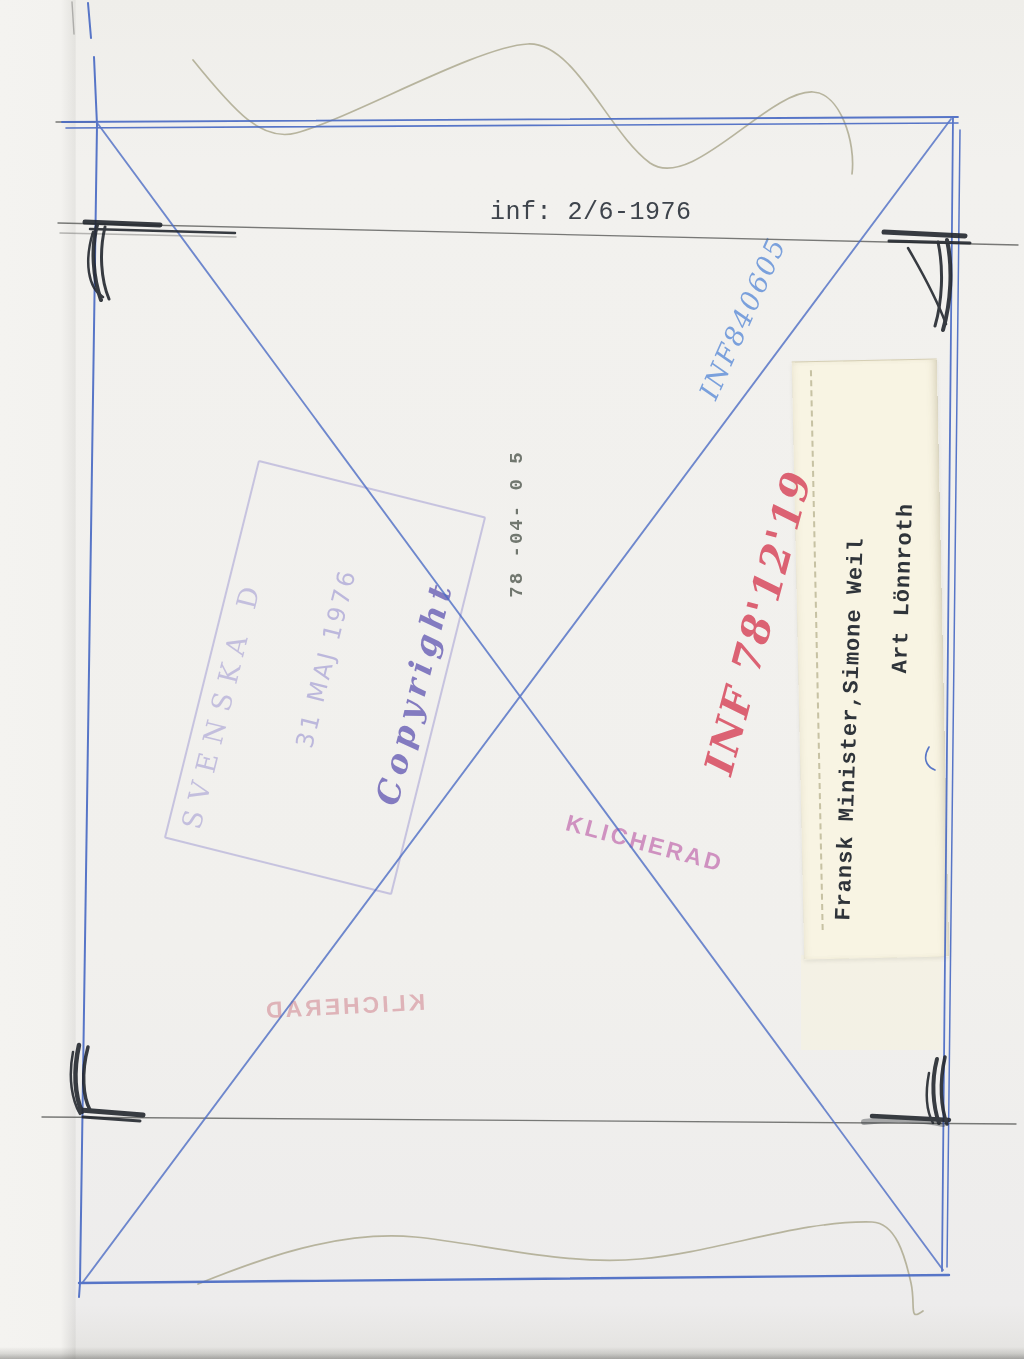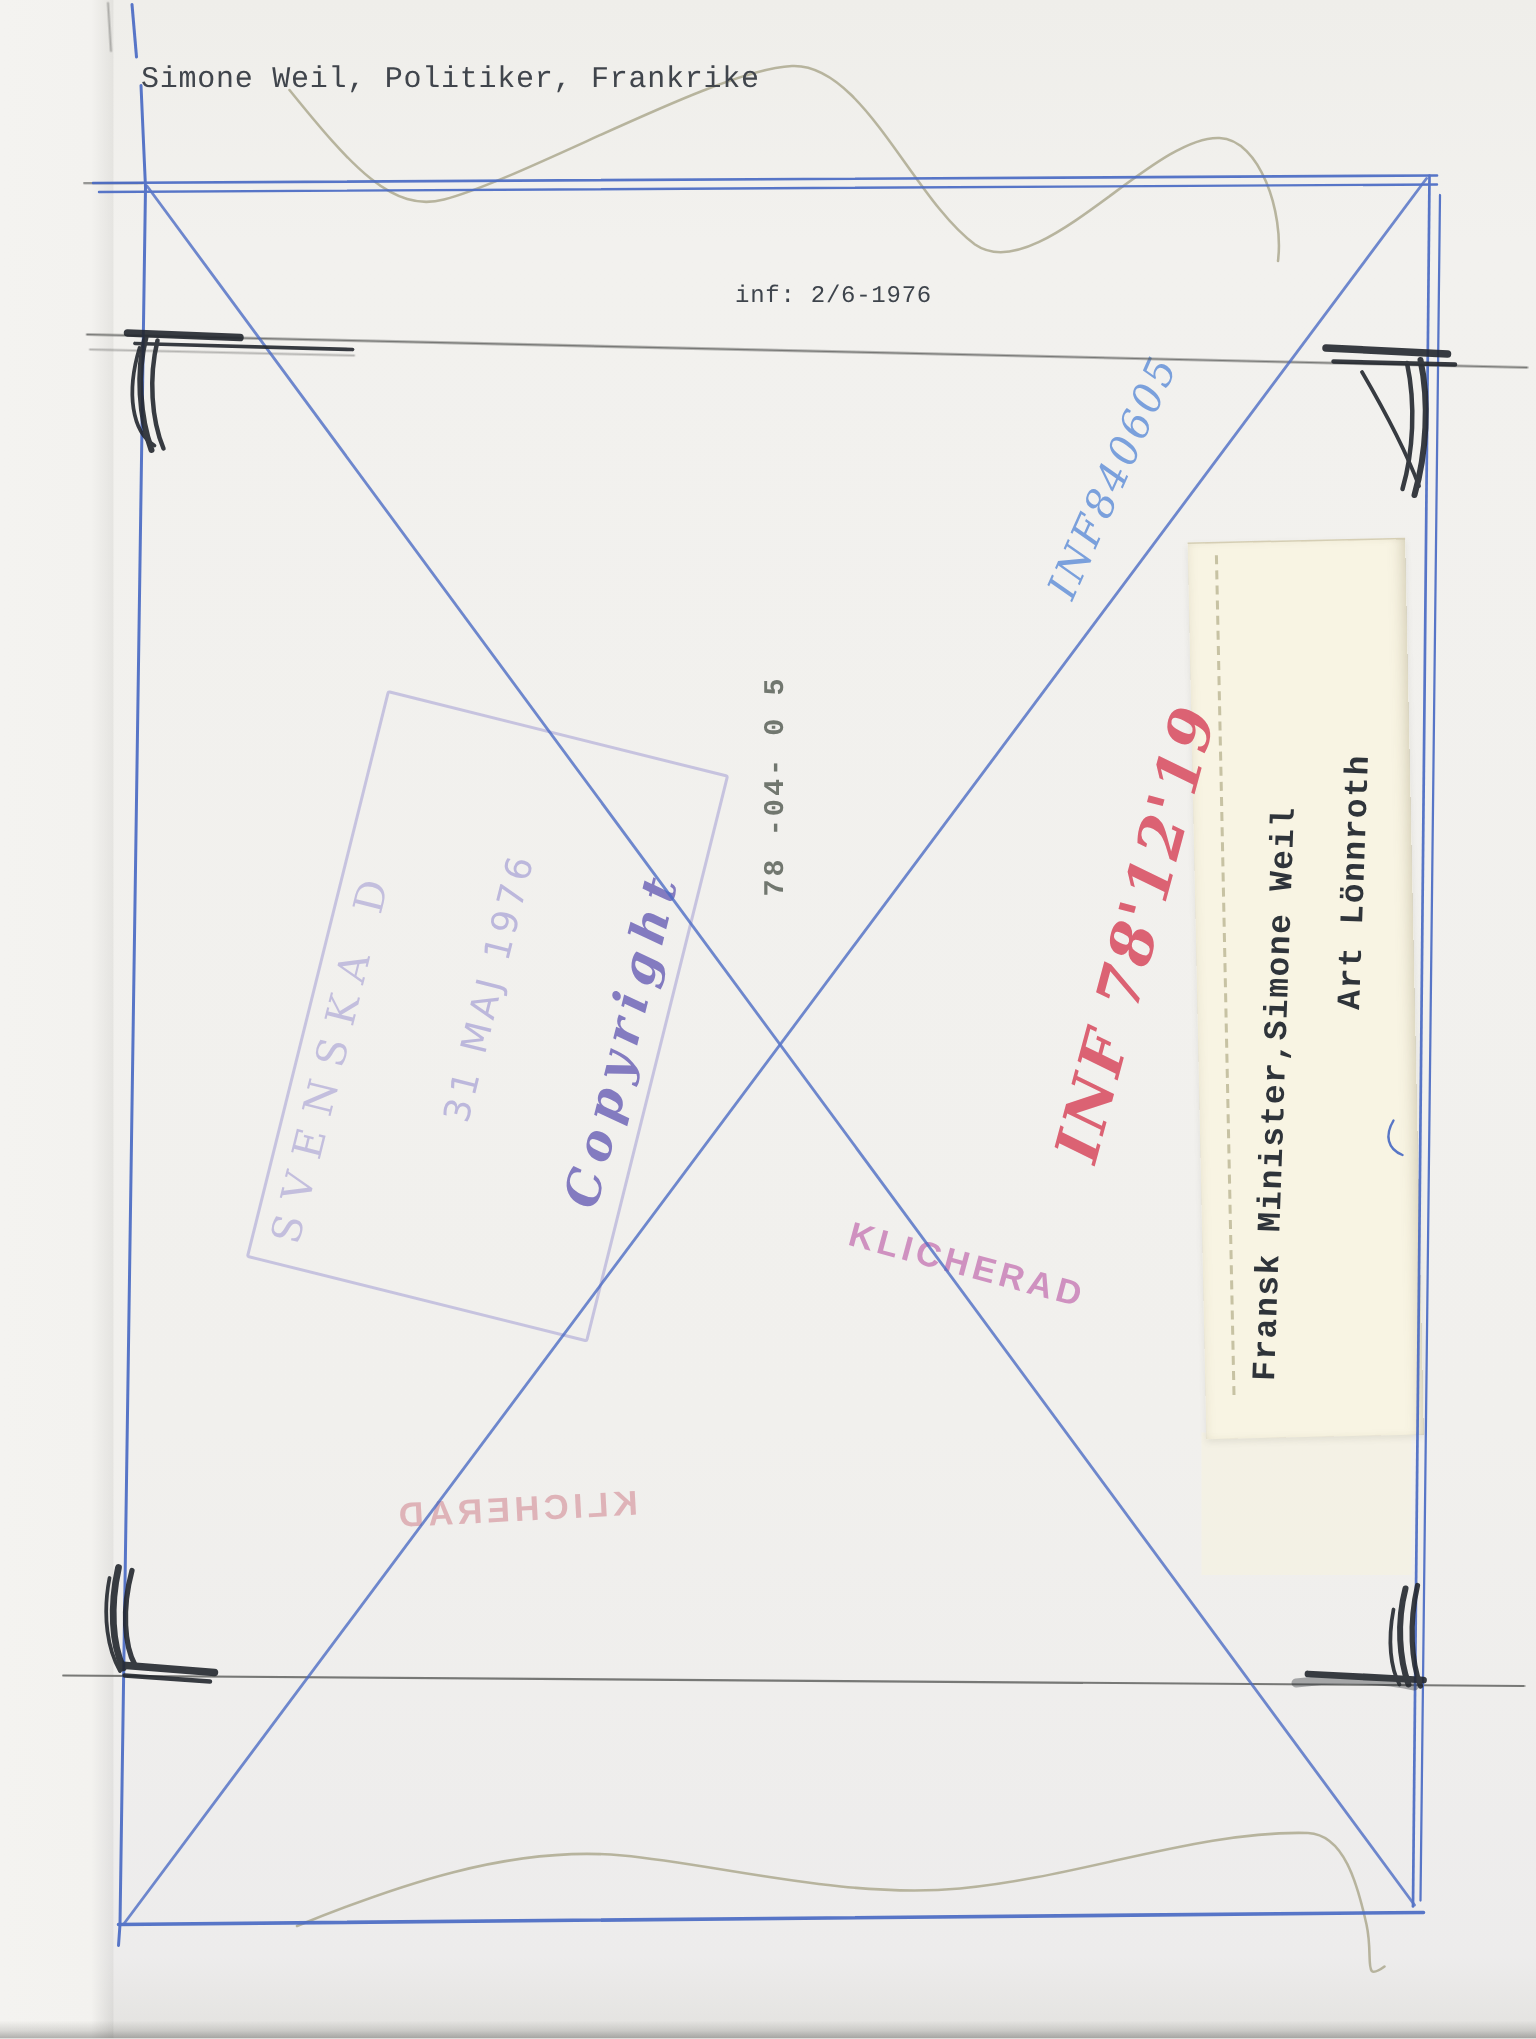--- a/index.html
+++ b/index.html
@@ -14,21 +14,21 @@
   }
   .page::after{ 
     content:"";position:absolute;left:0;bottom:0;width:100%;height:12px;
     background:linear-gradient(180deg,rgba(90,90,86,0) 0%,rgba(90,90,86,.18) 55%,rgba(60,60,58,.38) 100%);
   }
   .abs{position:absolute;}
   svg.ink{position:absolute;left:0;top:0;z-index:5;}
   .txt{position:absolute;white-space:nowrap;}
 
   .caption{left:94px;top:42px;font-size:20px;letter-spacing:.5px;color:#40454c;z-index:6;}
-  .inf{left:490px;top:188px;font-size:16px;letter-spacing:.5px;color:#3e444c;z-index:6;}
+  .inf{left:490px;top:198px;font-size:25px;letter-spacing:.5px;color:#3e444c;z-index:6;}
 
   .rot{transform-origin:50% 50%;display:flex;align-items:center;justify-content:center;}
 
   .datestamp{left:432px;top:510px;width:170px;height:28px;transform:rotate(-90deg);
     font-size:19px;font-weight:bold;letter-spacing:2px;color:#646a62;opacity:.9;z-index:4;}
 
   .bluenum{left:657px;top:301px;width:170px;height:34px;transform:rotate(-66deg);
     font-family:"DejaVu Serif",serif;font-style:italic;font-size:27px;letter-spacing:2px;
     color:#7aa0dc;z-index:4;}
 
@@ -144,19 +144,18 @@
       <g>
         <path d="M937,1059 C931,1082 933,1106 939,1123" stroke-width="4"></path>
         <path d="M945,1057 C939,1083 941,1108 947,1124" stroke-width="3.5"></path>
         <path d="M929,1073 C925,1094 927,1112 933,1123" stroke-width="2.5"></path>
         <path d="M872,1116 L949,1120" stroke-width="4.5"></path>
         <path d="M864,1122 C895,1118 925,1120 943,1124" stroke-width="6" opacity="0.4"></path>
       </g>
     </g>
   </svg>
 
-  <div class="txt caption">Simone Weil, Politiker, Frankrike</div>
   <div class="txt inf">inf: 2/6-1976</div>
 
   <div class="txt rot labelline lline1">Fransk Minister,Simone Weil</div>
   <div class="txt rot labelline lline2">Art Lönnroth</div>
 
 </div>
 
 </body></html>

